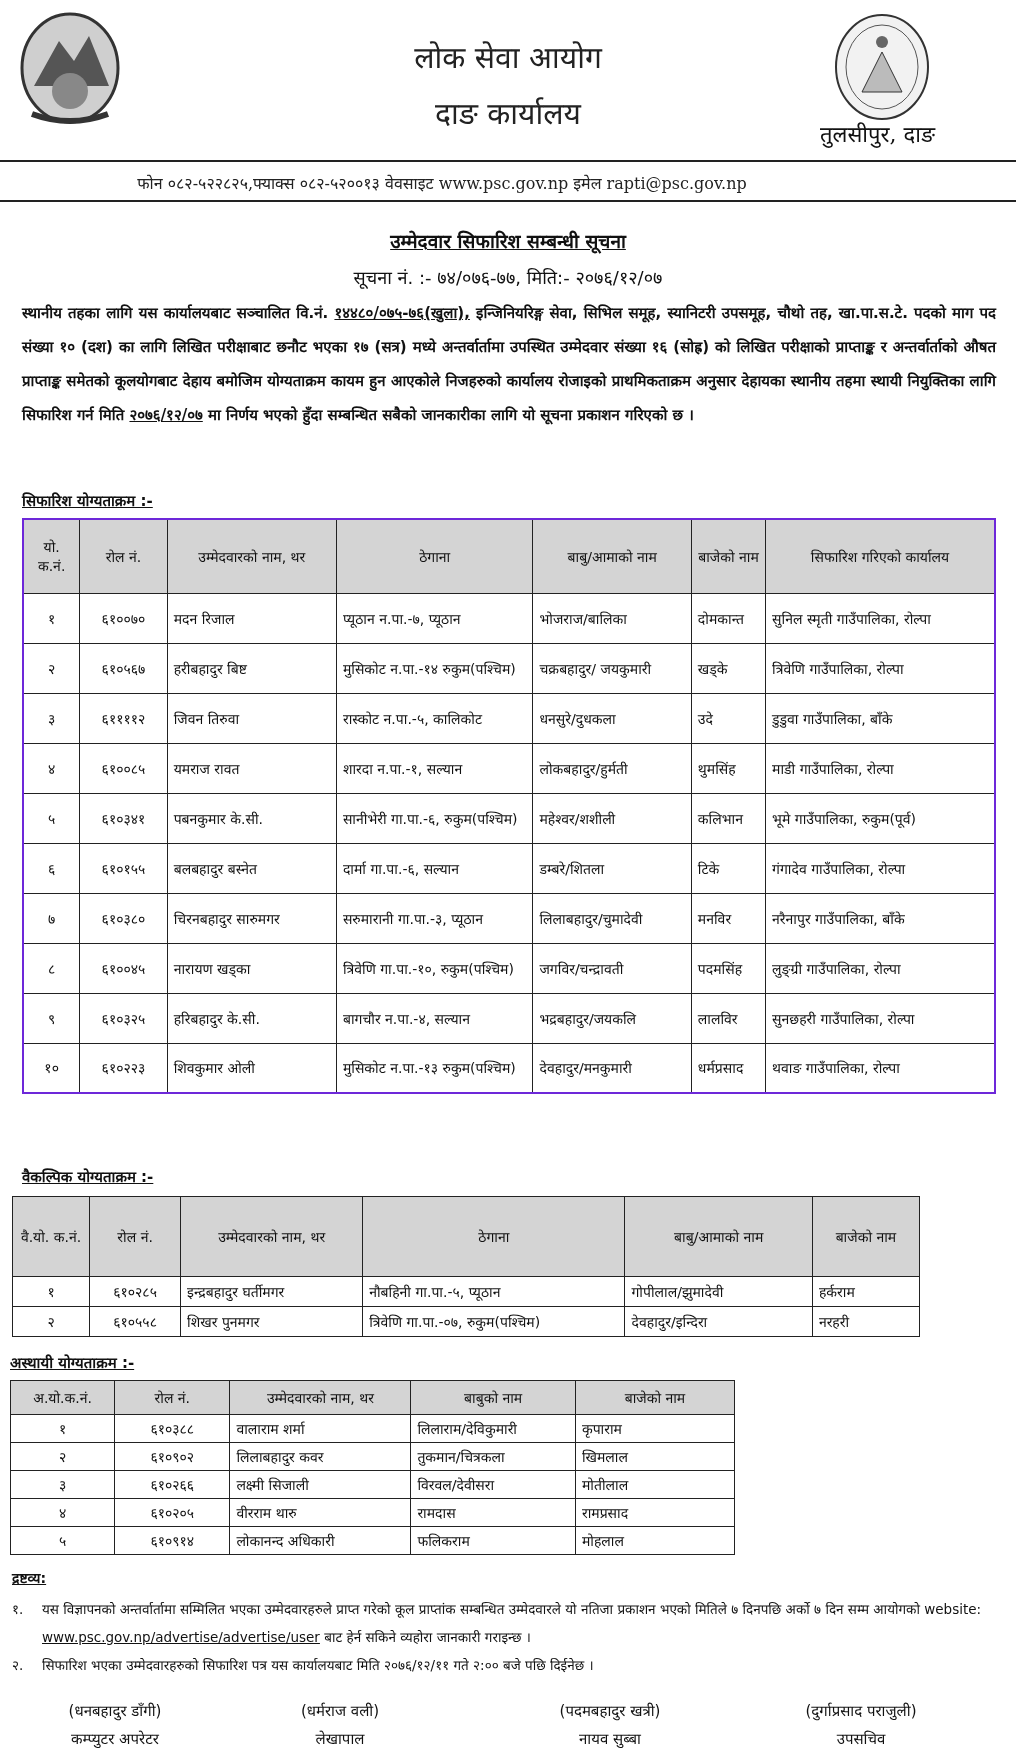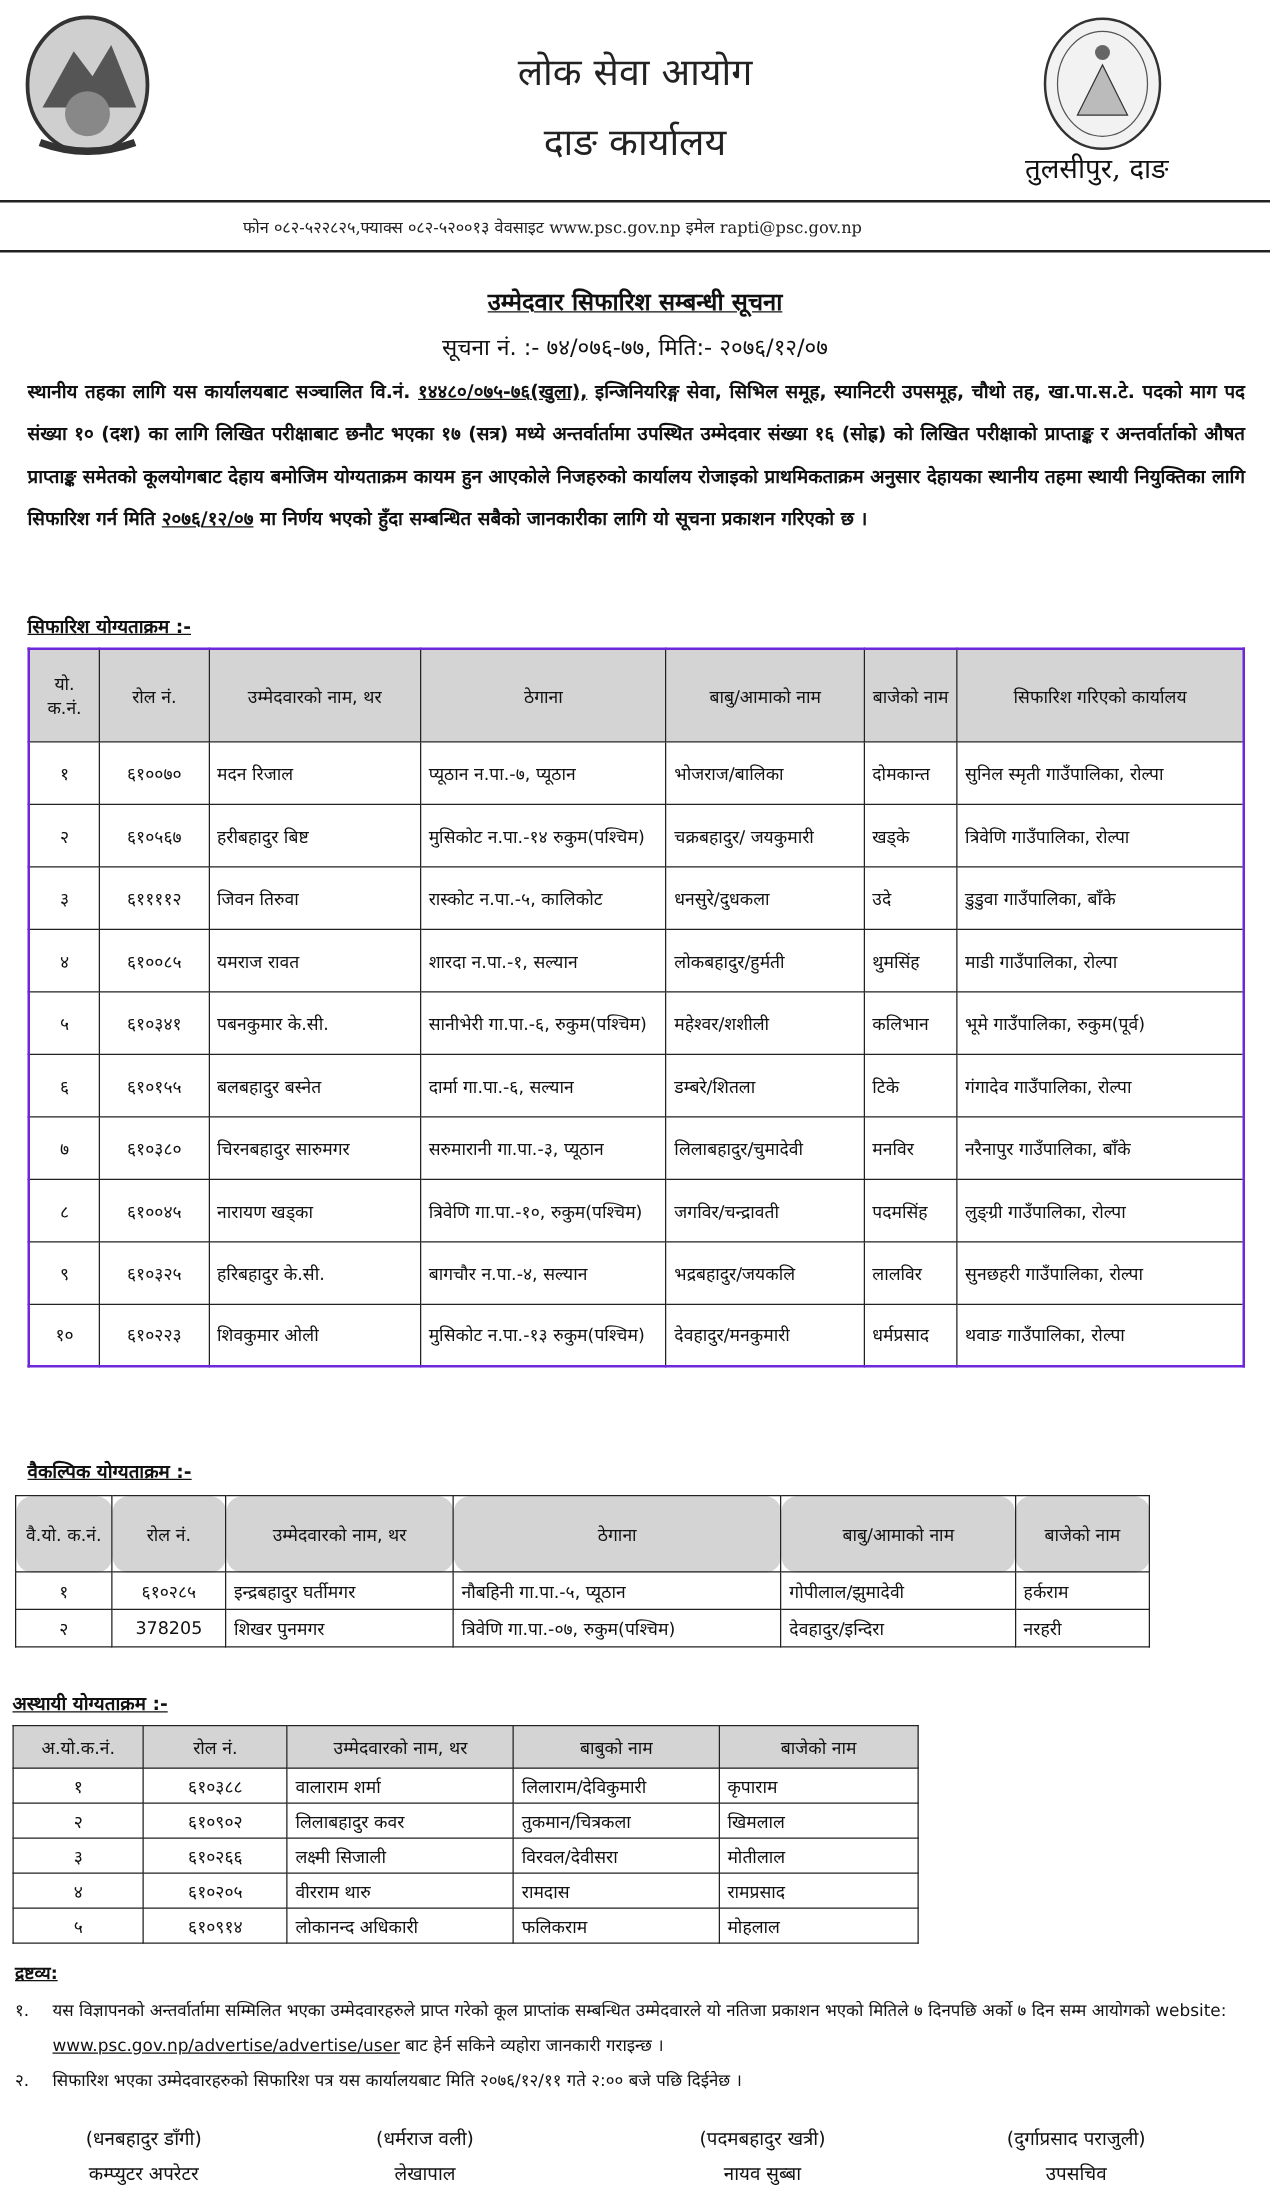--- a/index.html
+++ b/index.html
@@ -14,21 +14,21 @@
   .header-title {
     position: absolute; left: 0; width: 1016px; text-align: center;
     font-family: "DejaVu Serif", serif; color: #222;
   }
   .ht1 { top: 36px; font-size: 30px; }
   .ht2 { top: 92px; font-size: 30px; }
   .location { position: absolute; left: 820px; top: 118px; font-size: 22px; font-family: "DejaVu Serif", serif; }
   .rule { position: absolute; left: 0; width: 1016px; height: 0; border-top: 2px solid #222; }
   .contact {
     position: absolute; left: 0; width: 884px; top: 172px; text-align: center;
-    font-size: 13px; font-family: "DejaVu Serif", serif; color: #222;
+    font-size: 16px; font-family: "DejaVu Serif", serif; color: #222;
   }
   .notice-title {
     position: absolute; left: 0; width: 1016px; top: 228px; text-align: center;
     font-size: 19px; font-weight: bold;
   }
   .notice-title span { text-decoration: underline; }
   .notice-no {
     position: absolute; left: 0; width: 1016px; top: 265px; text-align: center; font-size: 18px;
   }
   .para {
@@ -38,21 +38,21 @@
   .para u { text-decoration: underline; }
   .sec-label { position: absolute; font-size: 15px; font-weight: bold; text-decoration: underline; }
   table { position: absolute; border-collapse: collapse; font-size: 14px; }
   th, td { border: 1px solid #222; padding: 2px 6px; vertical-align: middle; }
   th { background: #d4d4d4; font-weight: normal; text-align: center; }
   td.c { text-align: center; }
   #t1 { left: 22px; top: 518px; width: 974px; border: 2px solid #6d28d9; }
   #t1 th { height: 74px; }
   #t1 td { height: 50px; font-size: 14px; }
   #t2 { left: 12px; top: 1196px; width: 908px; }
-  #t2 th { height: 61px; border-radius: 13px; }
+  #t2 th { height: 80px; }
   #t2 td { height: 30px; }
   #t3 { left: 10px; top: 1380px; width: 725px; }
   #t3 th { height: 34px; }
   #t3 td { height: 28px; }
   .notes { position: absolute; left: 12px; top: 1568px; width: 990px; font-size: 13.5px; }
   .notes .nh { font-weight: bold; text-decoration: underline; margin-bottom: 8px; font-size: 14px; }
   .note-item { display: flex; line-height: 28px; }
   .note-item .num { width: 30px; flex: none; }
   .note-item u { text-decoration: underline; }
   .sign { position: absolute; top: 1697px; text-align: center; font-size: 15px; line-height: 28px; }
@@ -212,21 +212,21 @@
       <tr>
         <td class="c">१</td>
         <td class="c">६१०२८५</td>
         <td>इन्द्रबहादुर घर्तीमगर</td>
         <td>नौबहिनी गा.पा.-५, प्यूठान</td>
         <td>गोपीलाल/झुमादेवी</td>
         <td>हर्कराम</td>
       </tr>
       <tr>
         <td class="c">२</td>
-        <td class="c">378205</td>
+        <td class="c">६१०५५८</td>
         <td>शिखर पुनमगर</td>
         <td>त्रिवेणि गा.पा.-०७, रुकुम(पश्चिम)</td>
         <td>देवहादुर/इन्दिरा</td>
         <td>नरहरी</td>
       </tr>
     </tbody>
 </table>
 
 <div class="sec-label" style="left:10px; top:1352px;">अस्थायी योग्यताक्रम :-</div>
 <table id="t3">

